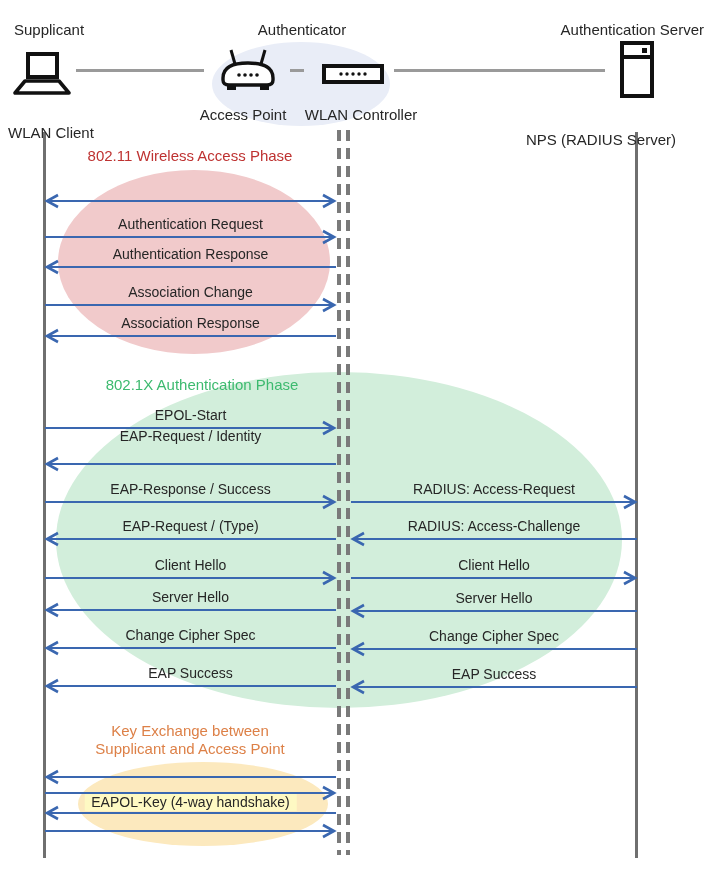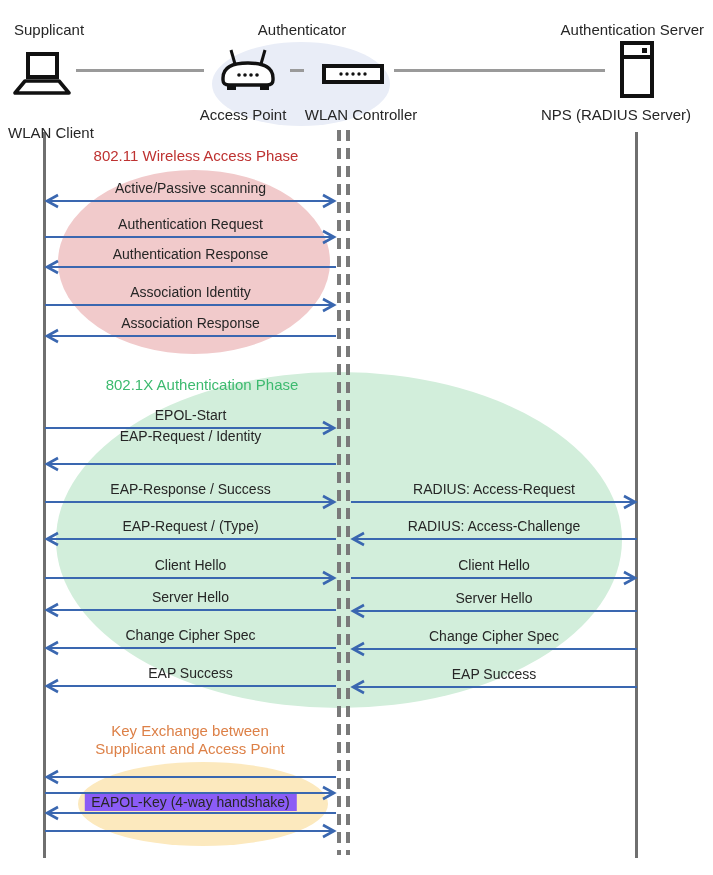--- a/index.html
+++ b/index.html
@@ -27,49 +27,49 @@
   #icon-laptop{left:10px;top:52px;}
   #icon-ap{left:219px;top:49px;}
   #icon-wc{left:322px;top:64px;}
   #icon-server{left:620px;top:41px;}
 
   
   .node-label{position:absolute;top:106px;font-size:15px;white-space:nowrap;z-index:4;}
   #node-wlanclient{left:8px;margin-top:18px;}
   #node-ap{left:243px;transform:translateX(-50%);}
   #node-wc{left:361px;transform:translateX(-50%);}
-  #node-nps{left:616px;transform:translateX(-50%);}
+  #node-nps{left:601px;transform:translateX(-50%);margin-top:25px;}
 
   
   .lifeline{position:absolute;top:132px;width:3px;height:726px;background:var(--lifeline,#6F6F6F);z-index:3;}
   #lifeline-left{left:43px;}
   #lifeline-right{left:635px;}
   .dashline{position:absolute;top:130px;height:725px;width:4px;z-index:3;
     background-image:repeating-linear-gradient(to bottom,var(--dash,#7A7A7A) 0 11px,transparent 11px 18px);}
   #dashline-1{left:337px;}
   #dashline-2{left:346px;}
 
   
   .phase-ellipse{position:absolute;border-radius:50%;z-index:1;}
   #ellipse-phase1{left:58px;top:170px;width:272px;height:184px;}
   #ellipse-phase2{left:56px;top:372px;width:566px;height:336px;}
   #ellipse-phase3{left:78px;top:762px;width:250px;height:84px;}
 
   
   .phase-title{position:absolute;transform:translateX(-50%);font-size:15px;white-space:nowrap;z-index:6;}
-  #title-phase1{left:196px;top:147px;text-align:center;}
+  #title-phase1{left:190px;top:147px;text-align:center;}
   #title-phase2{left:202px;top:376px;}
   #title-phase3-line1{left:190px;top:722px;}
   #title-phase3-line2{left:190px;top:740px;}
 
   
   #messages-layer{position:absolute;inset:0;z-index:5;}
   .msg-label{position:absolute;transform:translateX(-50%);white-space:nowrap;
              font-size:14px;line-height:17px;z-index:7;}
-  .msg-label.label-bg{background:#8b5cf6;padding:0 7px;}
+  .msg-label.label-bg{background:#fef9c3;padding:0 7px;}
   .msg-arrow{position:absolute;z-index:6;overflow:visible;}
 </style>
 </head>
 <body>
 
 <div class="canvas">
 
   <div class="role" id="role-supplicant">Supplicant</div>
   <div class="role" id="role-authenticator">Authenticator</div>
   <div class="role" id="role-authserver">Authentication Server</div>
@@ -125,37 +125,36 @@
   <div class="phase-ellipse" id="ellipse-phase1" style="background: rgb(241, 202, 203);"></div>
   <div class="phase-ellipse" id="ellipse-phase2" style="background: rgb(210, 238, 219);"></div>
   <div class="phase-ellipse" id="ellipse-phase3" style="background: rgb(252, 233, 190);"></div>
 
   <div class="phase-title" id="title-phase1" style="color: rgb(190, 50, 49);">802.11 Wireless Access Phase</div>
   <div class="phase-title" id="title-phase2" style="color: rgb(61, 186, 111);">802.1X Authentication Phase</div>
   <div class="phase-title" id="title-phase3-line2" style="color: rgb(221, 128, 71);">Supplicant and Access Point</div>
   <div class="phase-title" id="title-phase3-line1" style="color: rgb(221, 128, 71);">Key Exchange between</div>
 
   <div id="messages-layer">
-      <div class="msg-label" style="left: 190.5px; top: 180px;">Active/Passive scanning</div>
       <svg width="291" height="14" class="msg-arrow" style="left: 45px; top: 194px;">
         <line x1="3" y1="7" x2="288" y2="7" stroke="#3A67B0" stroke-width="2.2"></line>
         <polyline points="278,1 289,7 278,13" fill="none" stroke="#3A67B0" stroke-width="2.6"></polyline>
         <polyline points="13,1 2,7 13,13" fill="none" stroke="#3A67B0" stroke-width="2.6"></polyline>
       </svg>
       <div class="msg-label" style="left: 190.5px; top: 216px;">Authentication Request</div>
       <svg width="291" height="14" class="msg-arrow" style="left: 45px; top: 230px;">
         <line x1="0" y1="7" x2="288" y2="7" stroke="#3A67B0" stroke-width="2.2"></line>
         <polyline points="278,1 289,7 278,13" fill="none" stroke="#3A67B0" stroke-width="2.6"></polyline>
       </svg>
       <div class="msg-label" style="left: 190.5px; top: 246px;">Authentication Response</div>
       <svg width="291" height="14" class="msg-arrow" style="left: 45px; top: 260px;">
         <line x1="3" y1="7" x2="291" y2="7" stroke="#3A67B0" stroke-width="2.2"></line>
         <polyline points="13,1 2,7 13,13" fill="none" stroke="#3A67B0" stroke-width="2.6"></polyline>
       </svg>
-      <div class="msg-label" style="left: 190.5px; top: 284px;">Association Identity</div>
+      <div class="msg-label" style="left: 190.5px; top: 284px;">Association Change</div>
       <svg width="291" height="14" class="msg-arrow" style="left: 45px; top: 298px;">
         <line x1="0" y1="7" x2="288" y2="7" stroke="#3A67B0" stroke-width="2.2"></line>
         <polyline points="278,1 289,7 278,13" fill="none" stroke="#3A67B0" stroke-width="2.6"></polyline>
       </svg>
       <div class="msg-label" style="left: 190.5px; top: 315px;">Association Response</div>
       <svg width="291" height="14" class="msg-arrow" style="left: 45px; top: 329px;">
         <line x1="3" y1="7" x2="291" y2="7" stroke="#3A67B0" stroke-width="2.2"></line>
         <polyline points="13,1 2,7 13,13" fill="none" stroke="#3A67B0" stroke-width="2.6"></polyline>
       </svg>
       <div class="msg-label" style="left: 190.5px; top: 407px;">EPOL-Start</div>

